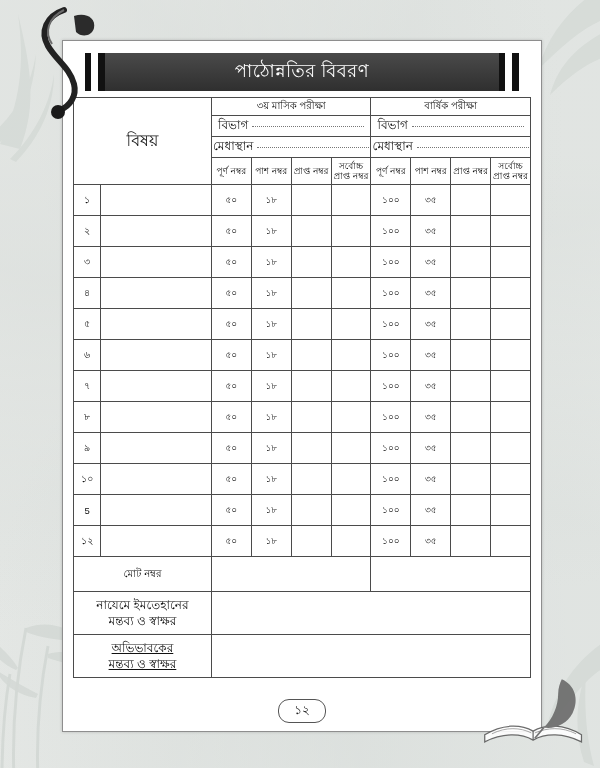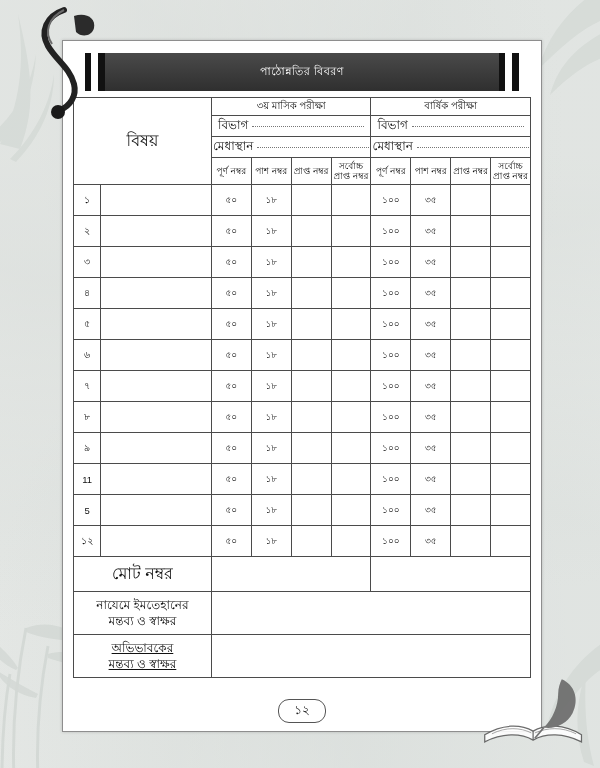--- a/index.html
+++ b/index.html
@@ -71,21 +71,21 @@
     margin-left: 6px;
   }
   .title-main {
     flex: 1;
     background: #3b3b3b;
     background: linear-gradient(180deg, #4a4a4a 0%, #2f2f2f 100%);
     color: #ffffff;
     display: flex;
     align-items: center;
     justify-content: center;
-    font-size: 11px;
+    font-size: 18px;
     letter-spacing: .5px;
   }
   .title-cap.right { display: flex; justify-content: flex-start; }
 
   
   .ribbon {
     position: absolute;
     left: 34px;
     top: 6px;
     width: 70px;
@@ -145,21 +145,21 @@
     width: 108px;
   }
   .num-cell {
     width: 37px;
     font-size: 9px;
   }
   .total-row td {
     height: 34px;
   }
   .label-wide {
-    font-size: 16px;
+    font-size: 10px;
     text-align: center;
   }
   .sign-row td {
     height: 42px;
   }
   .sign-label {
     font-size: 12px;
     line-height: 1.35;
     padding: 3px 2px;
   }
@@ -387,21 +387,21 @@
           <td class="num-cell">৫০</td>
           <td class="num-cell">১৮</td>
           <td class="num-cell"></td>
           <td class="num-cell"></td>
           <td class="num-cell">১০০</td>
           <td class="num-cell">৩৫</td>
           <td class="num-cell"></td>
           <td class="num-cell"></td>
         </tr>
         <tr>
-          <td class="rownum">11</td>
+          <td class="rownum">১০</td>
           <td class="subject-cell"></td>
           <td class="num-cell">৫০</td>
           <td class="num-cell">১৮</td>
           <td class="num-cell"></td>
           <td class="num-cell"></td>
           <td class="num-cell">১০০</td>
           <td class="num-cell">৩৫</td>
           <td class="num-cell"></td>
           <td class="num-cell"></td>
         </tr>

